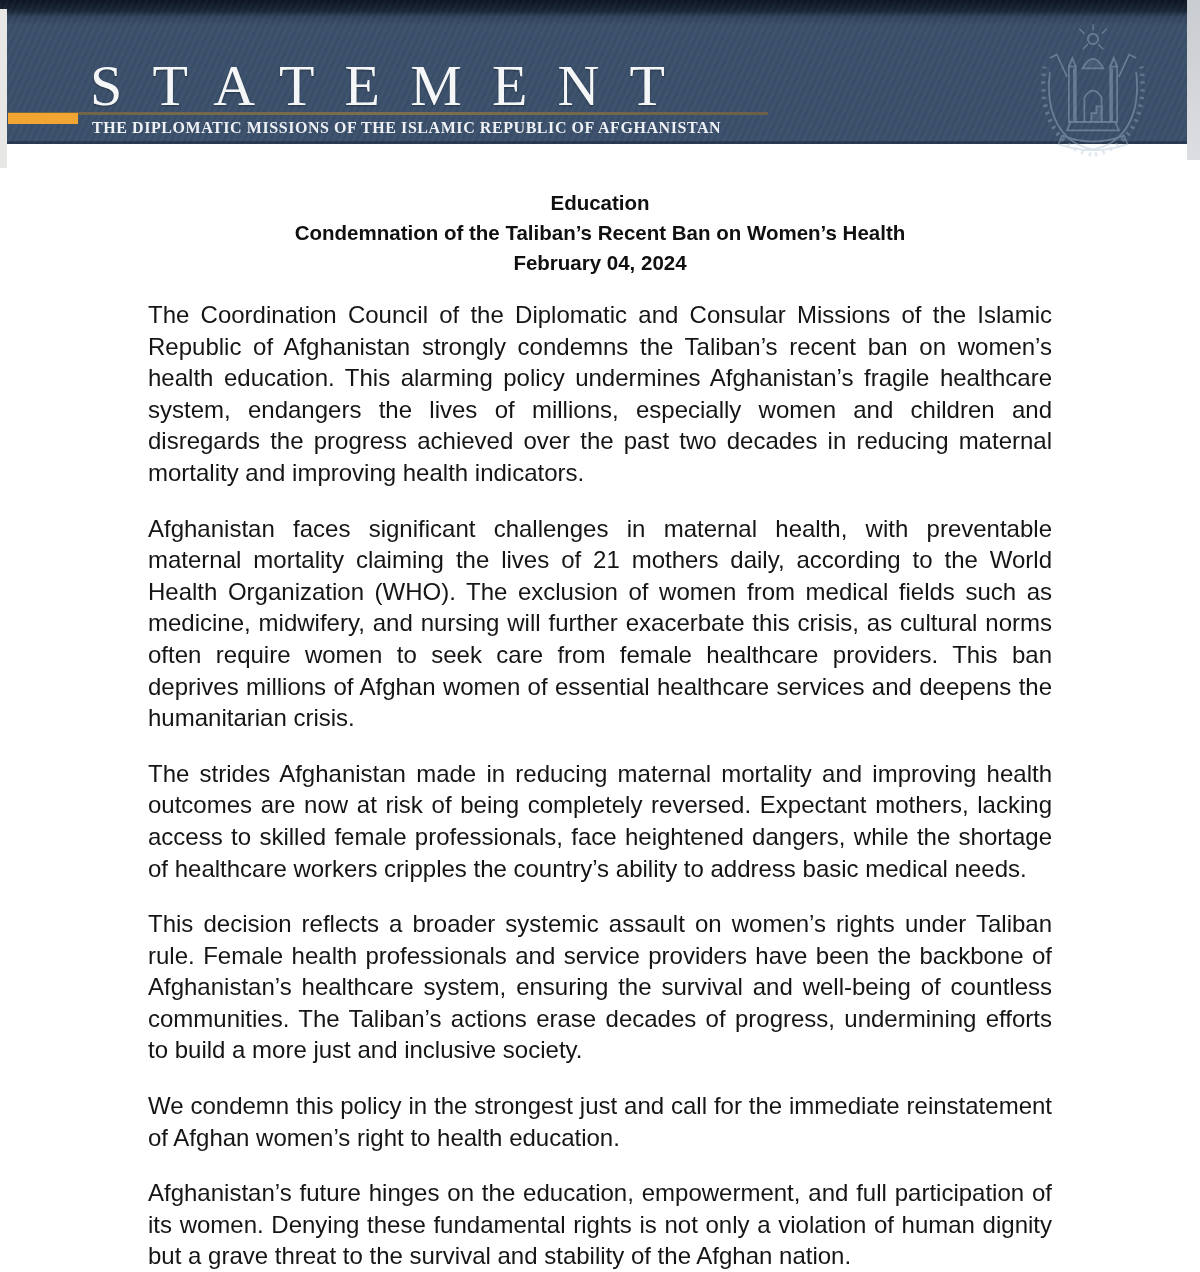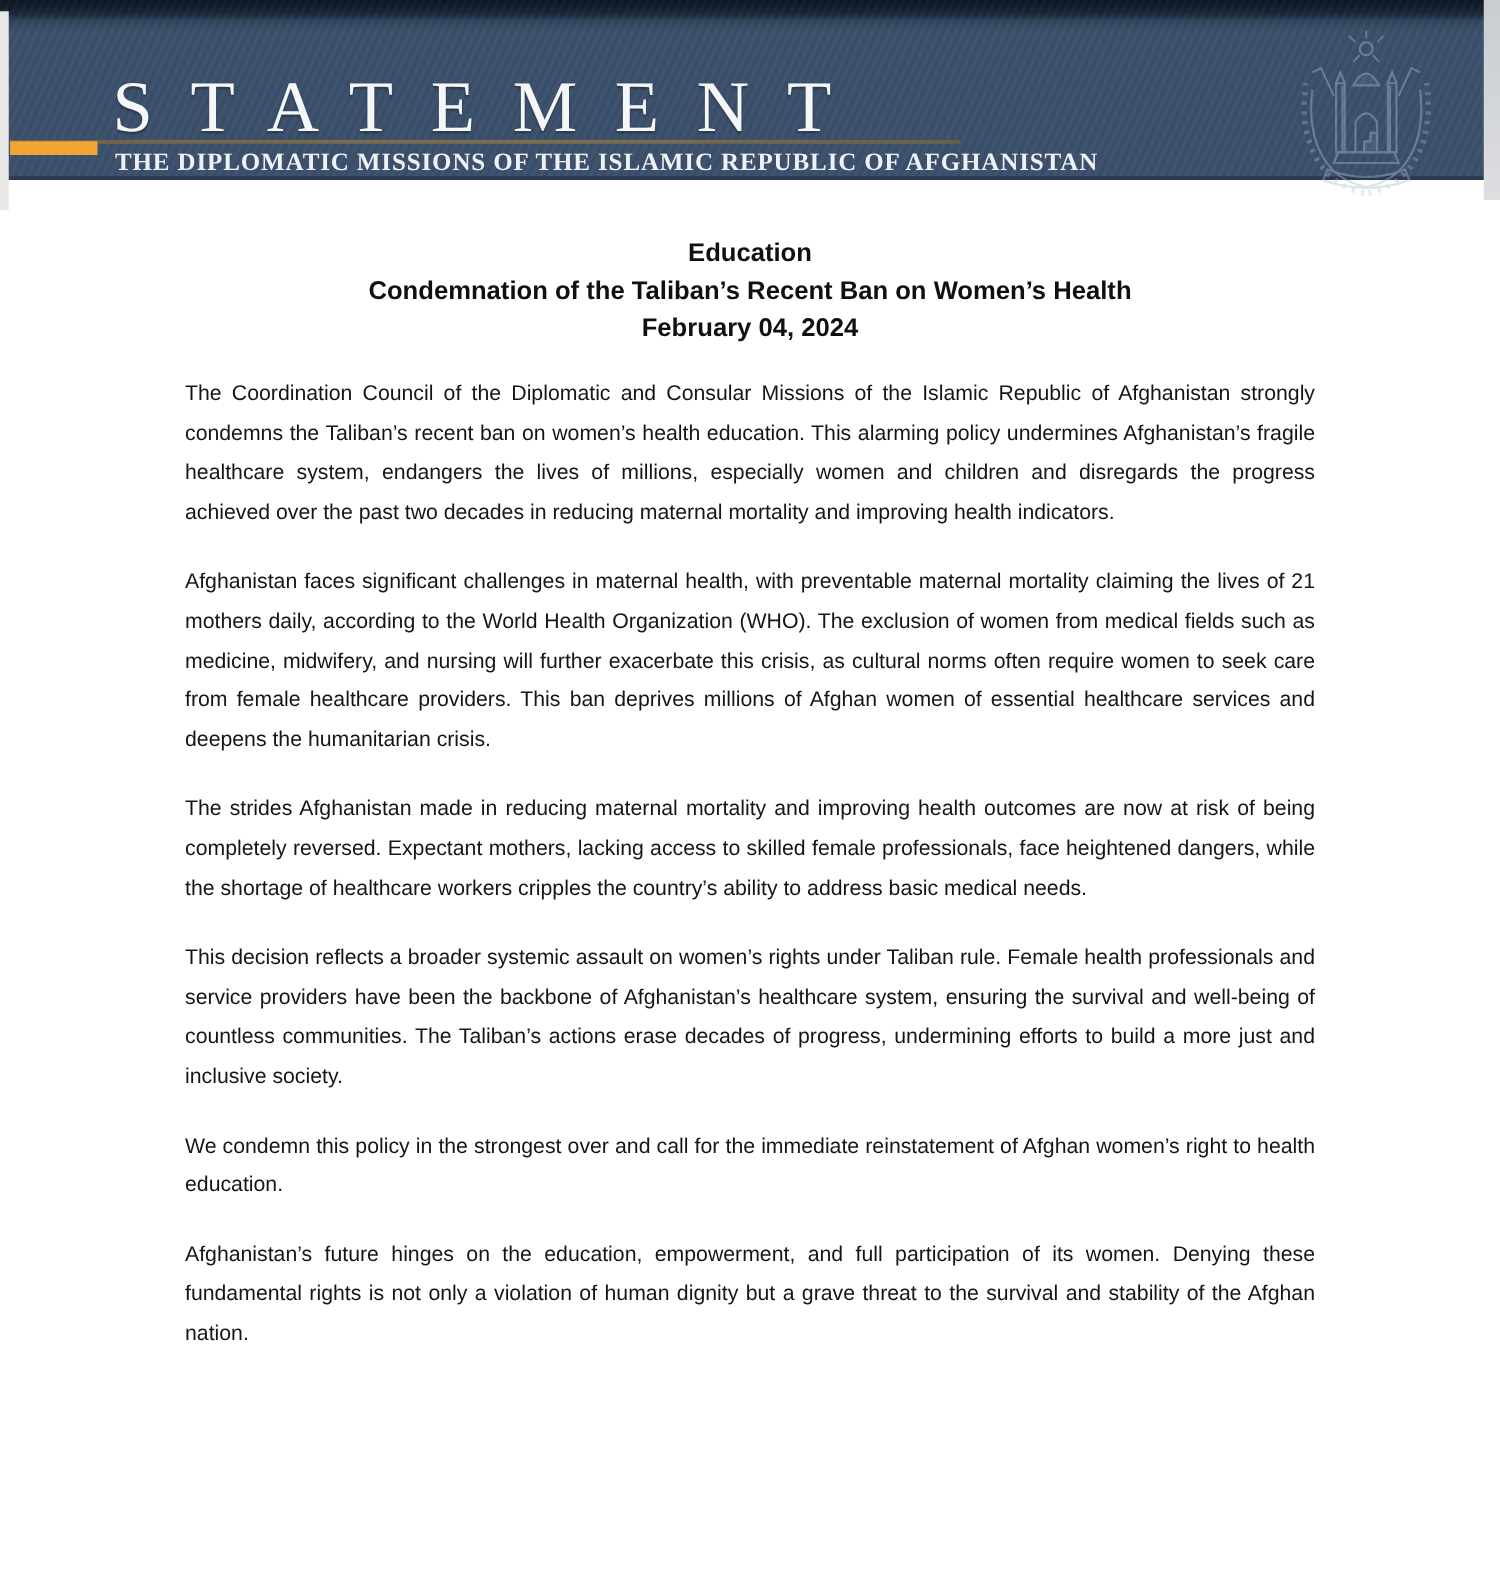--- a/index.html
+++ b/index.html
@@ -49,21 +49,21 @@
   .accent-bar {
     position: absolute;
     left: 8px; top: 113px;
     width: 70px; height: 11px;
     background: #f2a532;
   }
   .header-subtitle {
     position: absolute;
     left: 92px; top: 119px;
     font-family: "Liberation Serif", serif;
-    font-size: 20px;
+    font-size: 16px;
     font-weight: bold;
     letter-spacing: 0.035em;
     color: #eef1f5;
     white-space: nowrap;
   }
   .emblem {
     position: absolute;
     right: 36px; top: 20px;
     width: 142px; height: 138px;
     opacity: 0.42;
@@ -86,21 +86,21 @@
   .doc-date {
     text-align: center;
     font-weight: bold;
     font-size: 20.5px;
     line-height: 30px;
     color: #101010;
   }
   .doc-body p {
     margin: 0;
     margin-top: 24px;
-    font-size: 17px;
+    font-size: 24px;
     line-height: 31.6px;
     text-align: justify;
     color: #151515;
   }
   .doc-body p:first-of-type { margin-top: 21px; }
 </style>
 </head>
 <body>
 
 <div class="header-band">
@@ -141,16 +141,16 @@
 <div class="document-page">
   <div class="doc-title">Education</div>
   <div class="doc-title">Condemnation of the Taliban’s Recent Ban on Women’s Health</div>
   <div class="doc-date">February 04, 2024</div>
 
   <div class="doc-body">
     <p>The Coordination Council of the Diplomatic and Consular Missions of the Islamic Republic of Afghanistan strongly condemns the Taliban’s recent ban on women’s health education. This alarming policy undermines Afghanistan’s fragile healthcare system, endangers the lives of millions, especially women and children and disregards the progress achieved over the past two decades in reducing maternal mortality and improving health indicators.</p>
     <p>Afghanistan faces significant challenges in maternal health, with preventable maternal mortality claiming the lives of 21 mothers daily, according to the World Health Organization (WHO). The exclusion of women from medical fields such as medicine, midwifery, and nursing will further exacerbate this crisis, as cultural norms often require women to seek care from female healthcare providers. This ban deprives millions of Afghan women of essential healthcare services and deepens the humanitarian crisis.</p>
     <p>The strides Afghanistan made in reducing maternal mortality and improving health outcomes are now at risk of being completely reversed. Expectant mothers, lacking access to skilled female professionals, face heightened dangers, while the shortage of healthcare workers cripples the country’s ability to address basic medical needs.</p>
     <p>This decision reflects a broader systemic assault on women’s rights under Taliban rule. Female health professionals and service providers have been the backbone of Afghanistan’s healthcare system, ensuring the survival and well-being of countless communities. The Taliban’s actions erase decades of progress, undermining efforts to build a more just and inclusive society.</p>
-    <p>We condemn this policy in the strongest over and call for the immediate reinstatement of Afghan women’s right to health education.</p>
+    <p>We condemn this policy in the strongest just and call for the immediate reinstatement of Afghan women’s right to health education.</p>
     <p>Afghanistan’s future hinges on the education, empowerment, and full participation of its women. Denying these fundamental rights is not only a violation of human dignity but a grave threat to the survival and stability of the Afghan nation.</p>
   </div>
 </div>
 
 </body></html>

